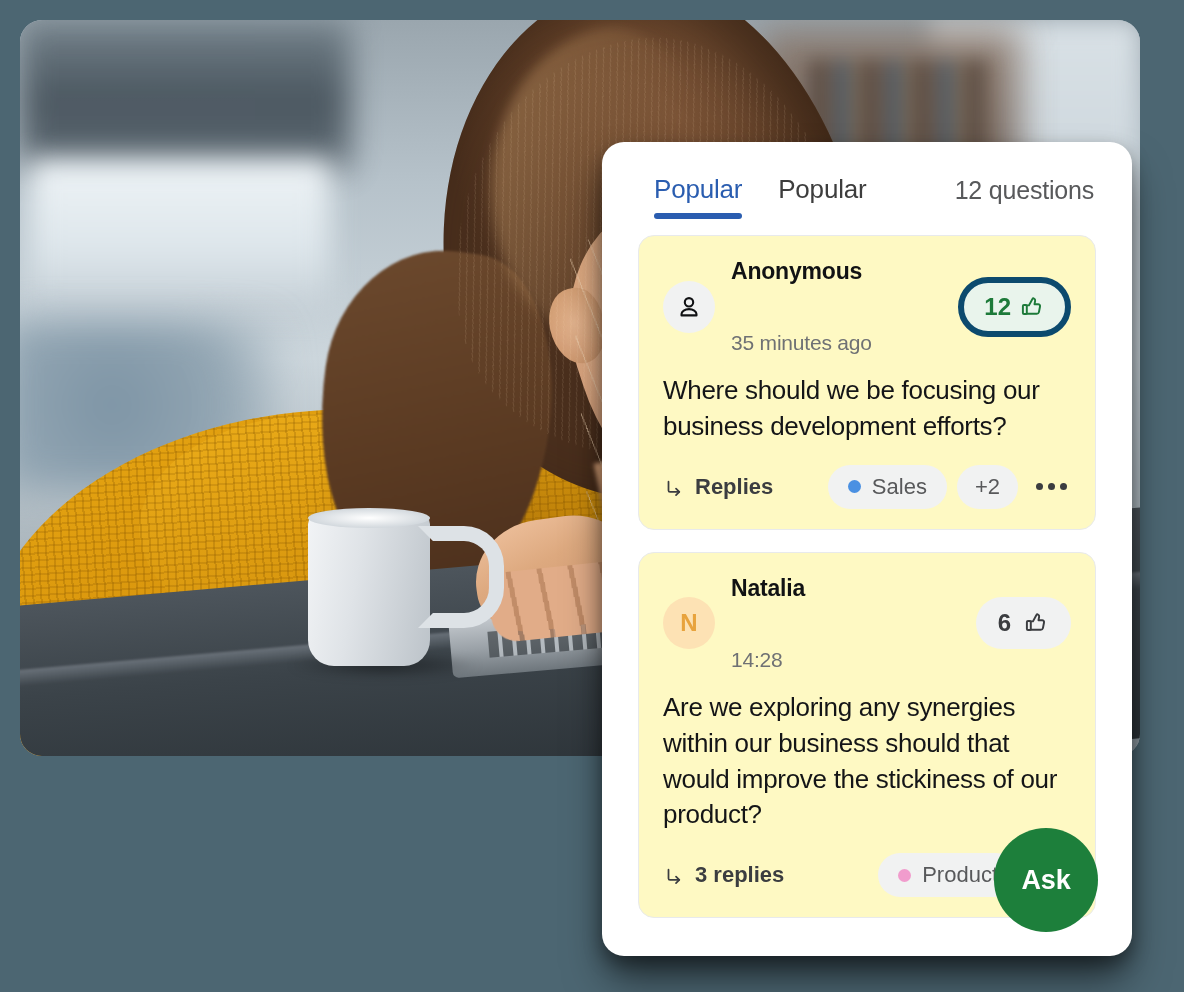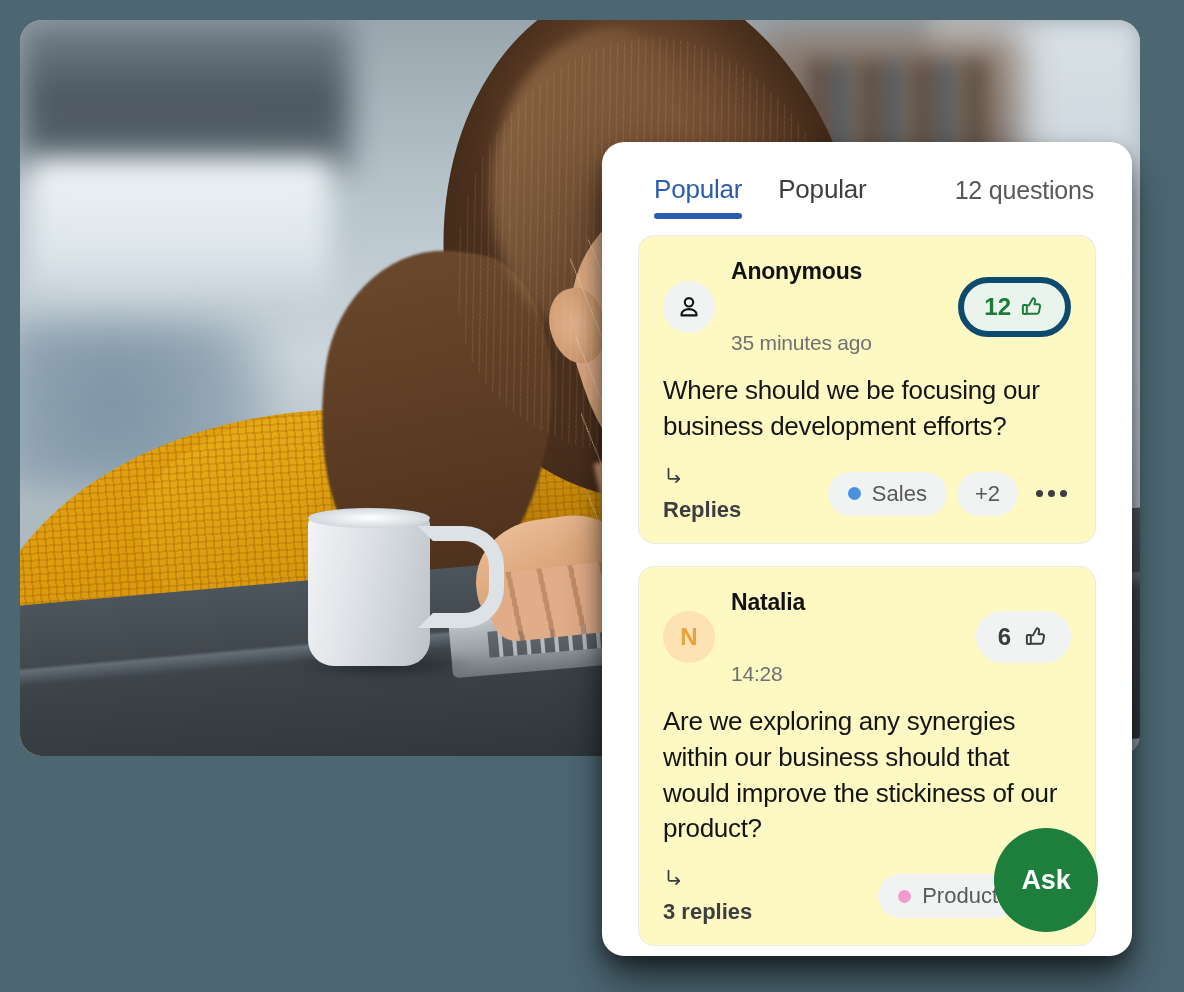--- a/index.html
+++ b/index.html
@@ -483,27 +483,26 @@
   }
 
   .q-foot {
     margin-top: 20px;
     display: flex;
     align-items: center;
     gap: 14px;
   }
   .replies {
     display: flex;
-    align-items: flex-start;
+    align-items: flex-end;
     gap: 10px;
     font-size: 22px;
     font-weight: bold;
     color: #3b3d40;
     cursor: pointer;
-    flex-direction: column;
   }
   .tags {
     margin-left: auto;
     display: flex;
     align-items: center;
     gap: 10px;
   }
   .tag {
     display: flex;
     align-items: center;

